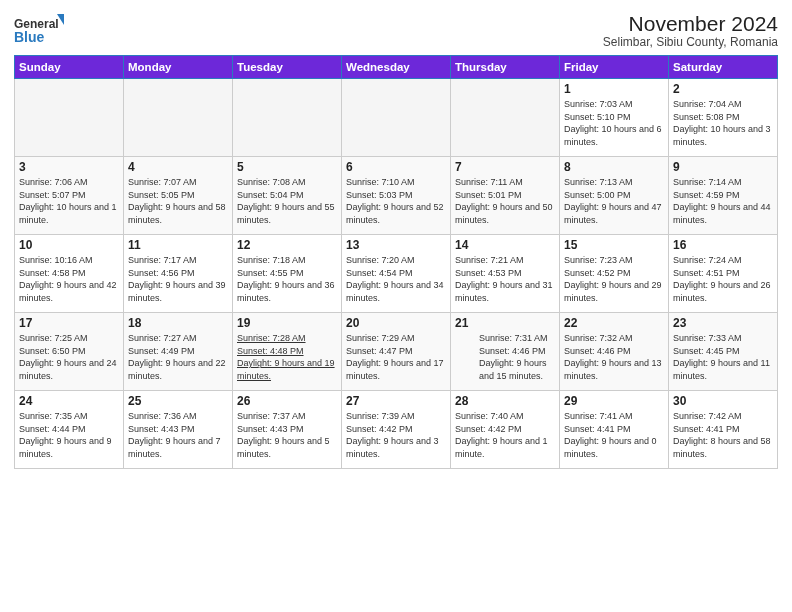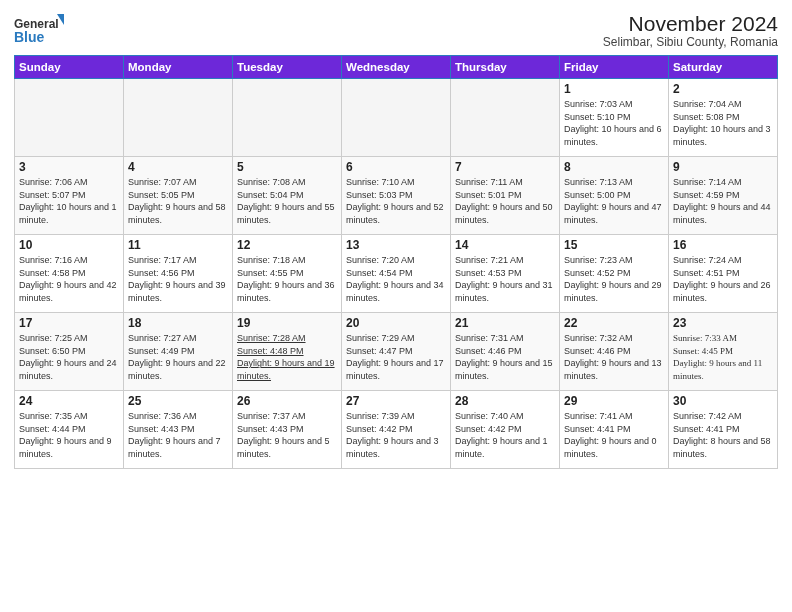--- a/index.html
+++ b/index.html
@@ -170,21 +170,21 @@
           <td>
             <span class="day-num">9</span>
             <div class="day-info" style="white-space: pre-line;">Sunrise: 7:14 AM
 Sunset: 4:59 PM
 Daylight: 9 hours and 44 minutes.</div>
           </td>
         </tr>
         <tr>
           <td>
             <span class="day-num">10</span>
-            <div class="day-info" style="white-space: pre-line;">Sunrise: 7:16 AM
+            <div class="day-info" style="white-space: pre-line;">Sunrise: 10:16 AM
 Sunset: 4:58 PM
 Daylight: 9 hours and 42 minutes.</div>
           </td>
           <td>
             <span class="day-num">11</span>
             <div class="day-info" style="white-space: pre-line;">Sunrise: 7:17 AM
 Sunset: 4:56 PM
 Daylight: 9 hours and 39 minutes.</div>
           </td>
           <td>
@@ -238,33 +238,33 @@
 Daylight: 9 hours and 19 minutes.</div>
           </td>
           <td>
             <span class="day-num">20</span>
             <div class="day-info" style="white-space: pre-line;">Sunrise: 7:29 AM
 Sunset: 4:47 PM
 Daylight: 9 hours and 17 minutes.</div>
           </td>
           <td>
             <span class="day-num">21</span>
-            <div class="day-info" style="white-space: pre-line;">Sunrise: 7:31 AM
+            <div class="day-info" style="white-space: pre-line; margin-left: 24px;">Sunrise: 7:31 AM
 Sunset: 4:46 PM
 Daylight: 9 hours and 15 minutes.</div>
           </td>
           <td>
             <span class="day-num">22</span>
             <div class="day-info" style="white-space: pre-line;">Sunrise: 7:32 AM
 Sunset: 4:46 PM
 Daylight: 9 hours and 13 minutes.</div>
           </td>
           <td>
             <span class="day-num">23</span>
-            <div class="day-info" style="white-space: pre-line; font-family: Liberation Serif, serif;">Sunrise: 7:33 AM
+            <div class="day-info" style="white-space: pre-line;">Sunrise: 7:33 AM
 Sunset: 4:45 PM
 Daylight: 9 hours and 11 minutes.</div>
           </td>
         </tr>
         <tr>
           <td>
             <span class="day-num">24</span>
             <div class="day-info" style="white-space: pre-line;">Sunrise: 7:35 AM
 Sunset: 4:44 PM
 Daylight: 9 hours and 9 minutes.</div>

